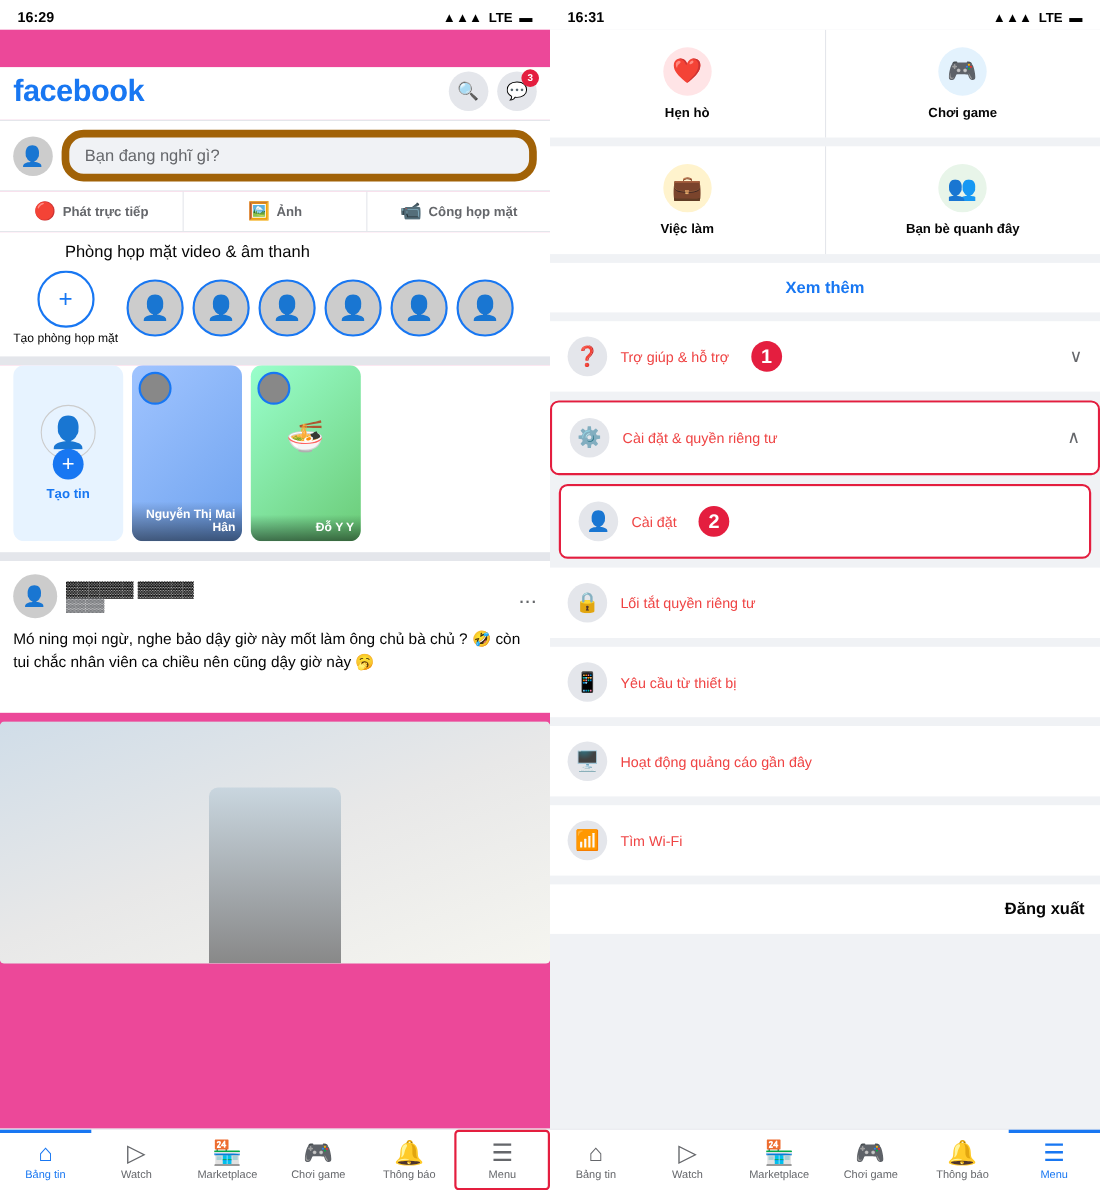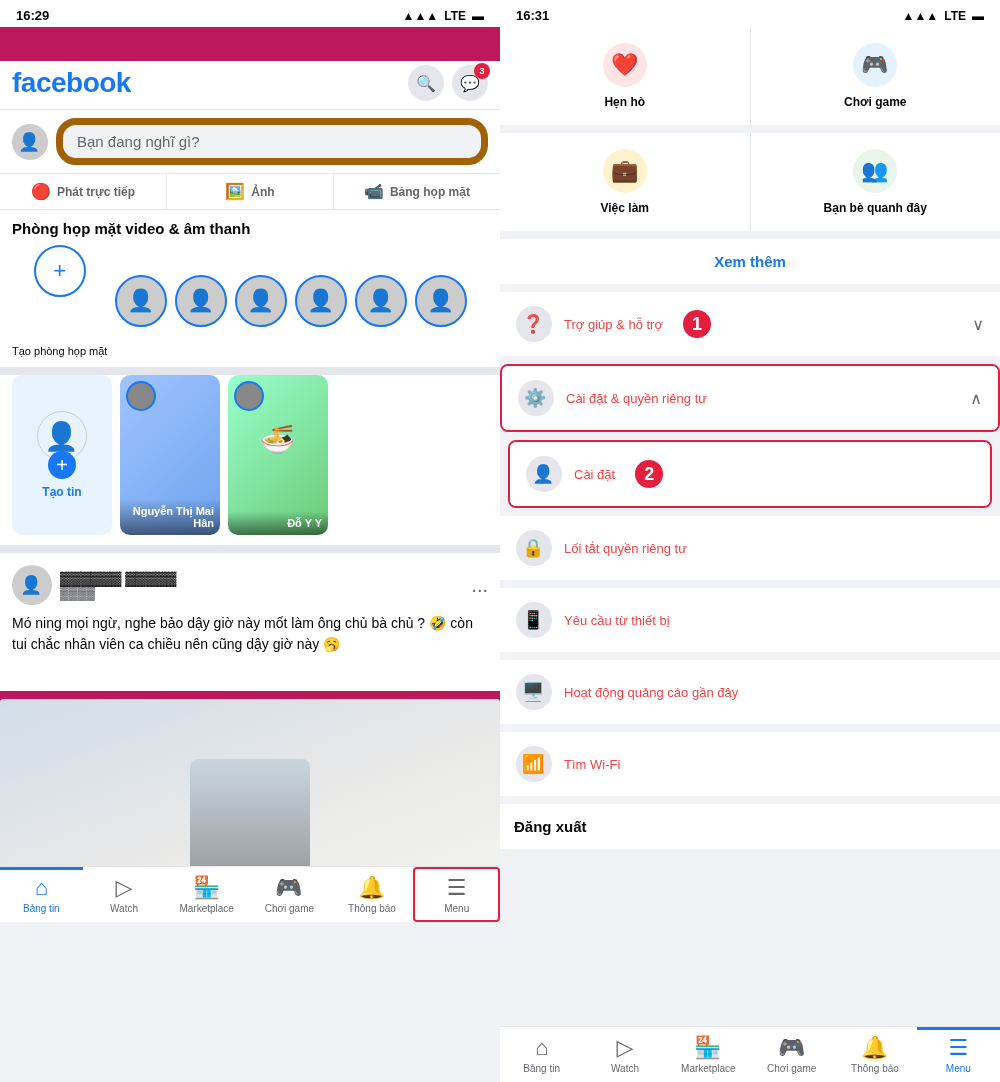--- a/index.html
+++ b/index.html
@@ -8,22 +8,22 @@
       height: 1082px;
       font-family: -apple-system, BlinkMacSystemFont, 'Segoe UI', sans-serif;
       display: flex;
       overflow: hidden;
       background: #f0f2f5;
     }
 
     
     .left-panel {
       width: 500px;
-      height: 922px;
-      background: #be185d;
+      height: 1082px;
+      background: #ec4899;
       display: flex;
       flex-direction: column;
       overflow: hidden;
       position: relative;
     }
 
     
     .status-bar {
       display: flex;
       justify-content: space-between;
@@ -122,23 +122,24 @@
     .action-icon { font-size: 16px; }
 
     
     .room-section {
       background: #fff;
       padding: 10px 12px;
       border-bottom: 8px solid #e4e6eb;
     }
     .room-title {
       font-size: 15px;
-      font-weight: 700;
+      font-weight: 400;
       color: #050505;
       margin-bottom: 8px;
+      margin-left: 47px;
     }
     .room-row {
       display: flex;
       align-items: center;
       gap: 8px;
       overflow: hidden;
     }
     .create-room-btn {
       display: flex;
       flex-direction: column;
@@ -148,21 +149,21 @@
     }
     .create-room-circle {
       width: 52px; height: 52px;
       border-radius: 50%;
       border: 2px solid #1877f2;
       display: flex; align-items: center; justify-content: center;
       color: #1877f2;
       font-size: 22px;
       cursor: pointer;
     }
-    .create-room-label { font-size: 11px; color: #050505; font-weight: 500; margin-top: 44px; }
+    .create-room-label { font-size: 11px; color: #050505; font-weight: 500; }
     .story-avatar {
       width: 52px; height: 52px;
       border-radius: 50%;
       border: 2px solid #1877f2;
       background: #ccc;
       flex-shrink: 0;
       overflow: hidden;
       display: flex; align-items: center; justify-content: center;
       color: #888; font-size: 22px;
     }
@@ -410,21 +411,21 @@
       background: #e4e6eb;
       display: flex; align-items: center; justify-content: center;
       font-size: 18px;
     }
     .section-label { font-size: 13px; color: #ef4444; font-weight: 500; }
     .section-chevron { font-size: 16px; color: #65676b; }
 
     .logout-btn {
       background: #fff;
       padding: 14px;
-      text-align: left;
+      text-align: right;
       font-size: 15px;
       font-weight: 600;
       color: #050505;
       cursor: pointer;
       margin-bottom: 8px;
     }
 
     
     .right-bottom-nav {
       display: flex;
@@ -488,21 +489,21 @@
     <div class="action-btn">
       <span class="action-icon">🔴</span>
       <span>Phát trực tiếp</span>
     </div>
     <div class="action-btn">
       <span class="action-icon">🖼️</span>
       <span>Ảnh</span>
     </div>
     <div class="action-btn">
       <span class="action-icon">📹</span>
-      <span>Bảng họp mặt</span>
+      <span>Công họp mặt</span>
     </div>
   </div>
 
   <div class="room-section">
     <div class="room-title">Phòng họp mặt video &amp; âm thanh</div>
     <div class="room-row">
       <div class="create-room-btn">
         <div class="create-room-circle">+</div>
         <span class="create-room-label">Tạo phòng họp mặt</span>
       </div>

